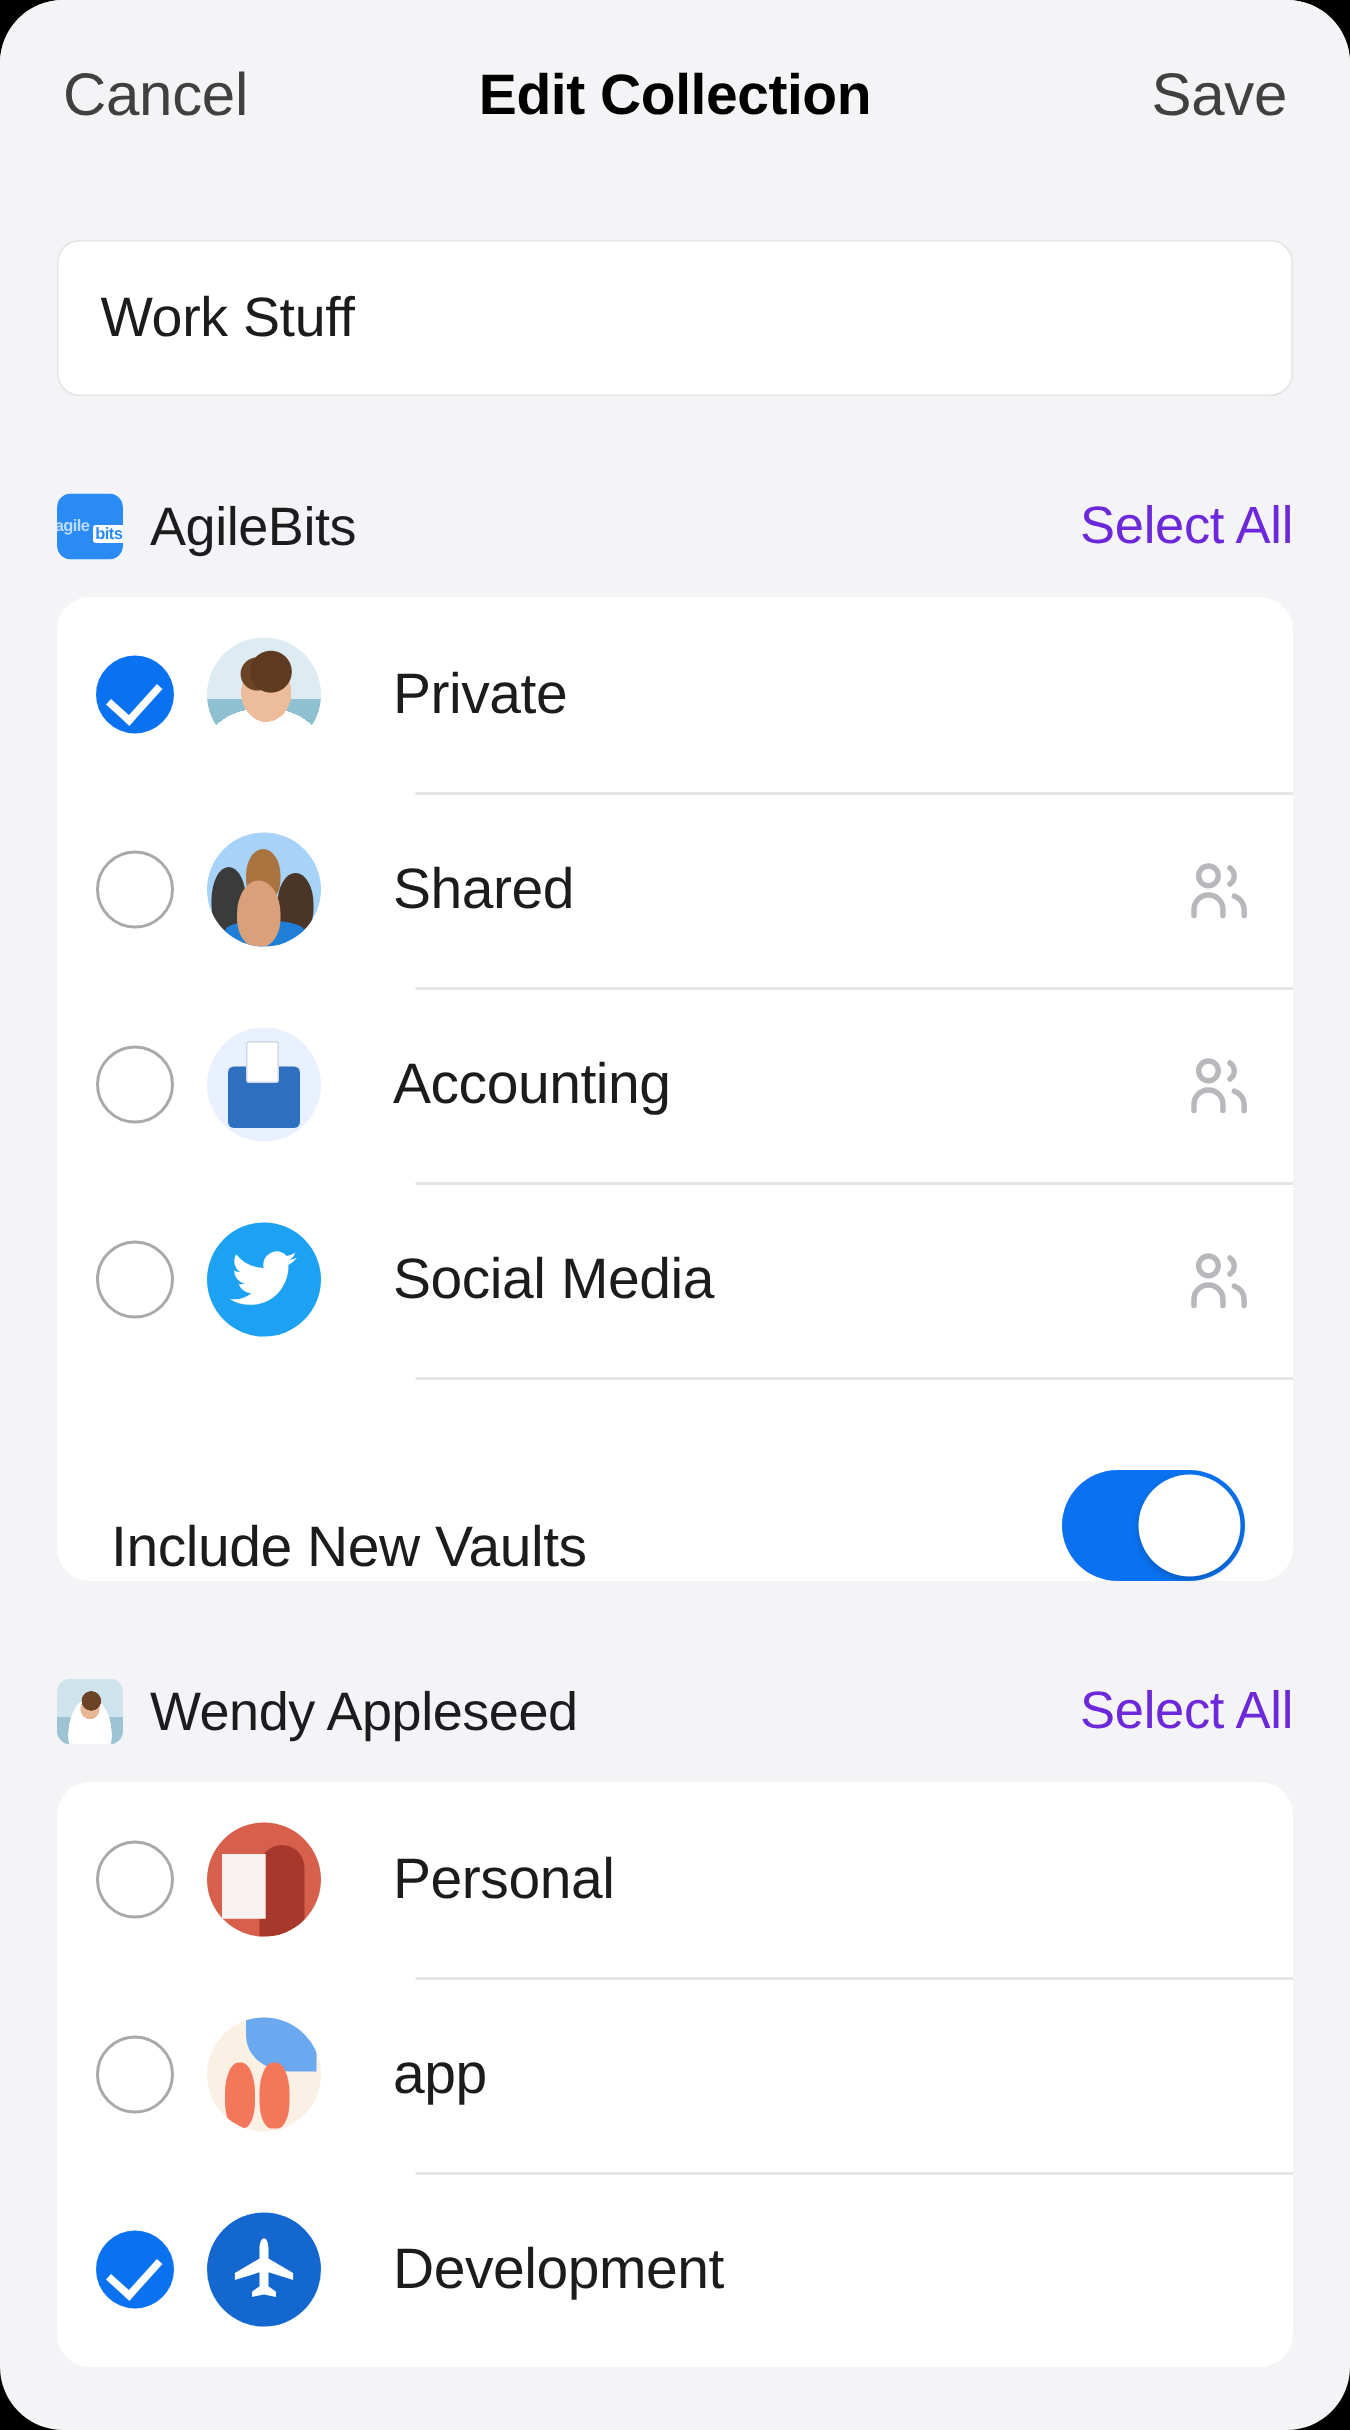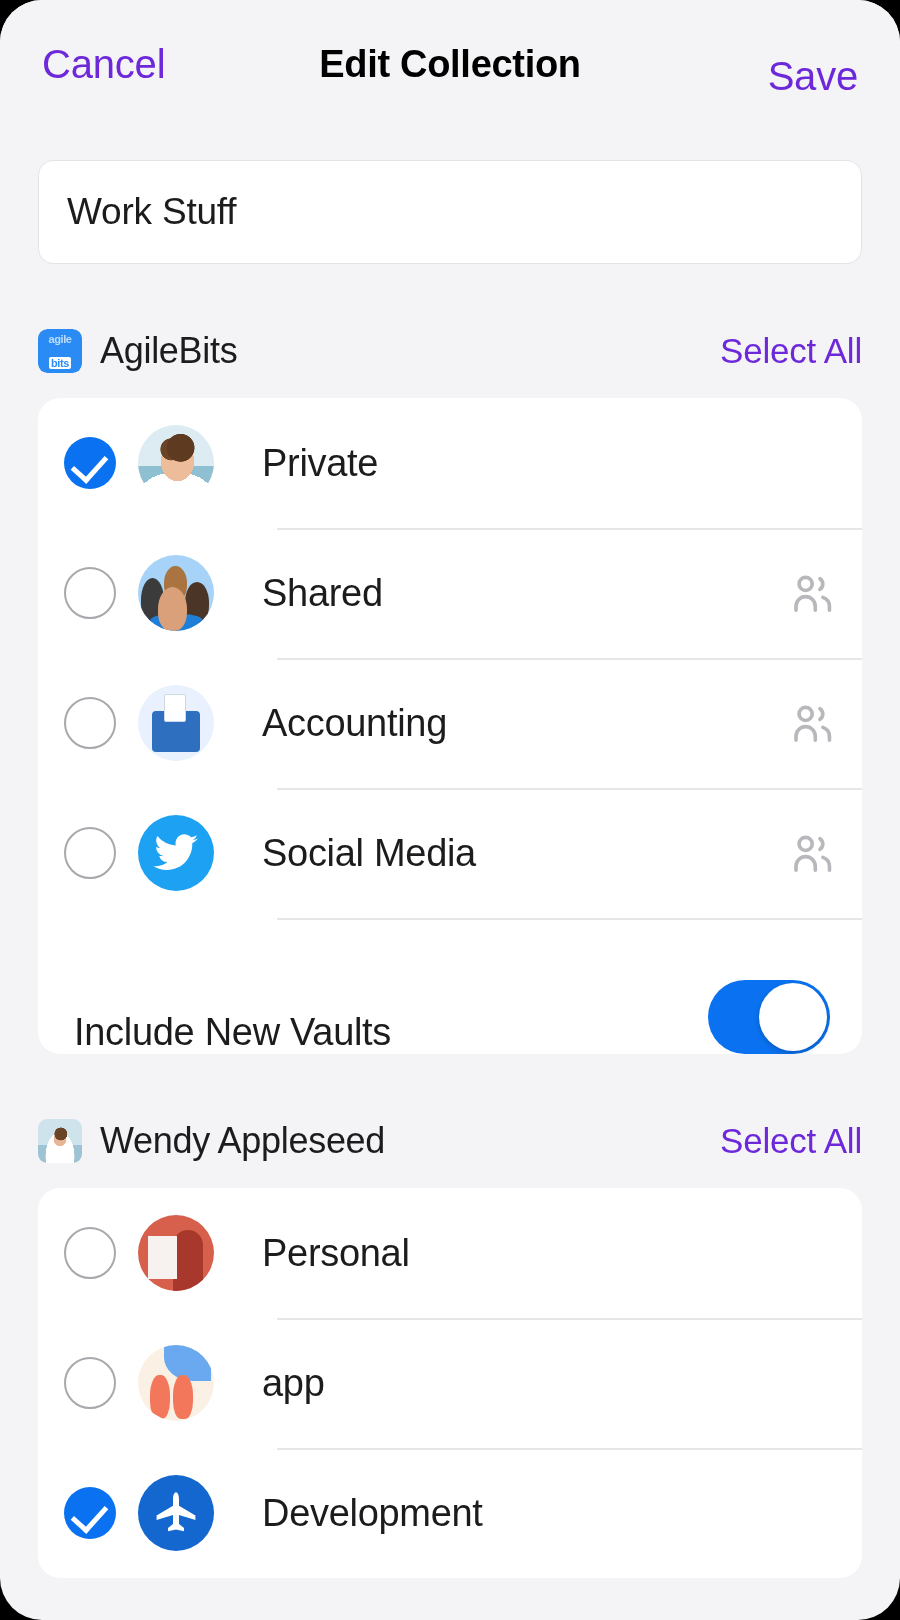--- a/index.html
+++ b/index.html
@@ -28,30 +28,30 @@
     display: flex;
     align-items: center;
     justify-content: center;
     background: #f4f4f6;
   }
   .nav-btn {
     position: absolute;
     top: 50%;
     transform: translateY(-50%);
     font-size: 40px;
-    color: #6d28d9;
+    color: #404040;
     letter-spacing: -0.2px;
     cursor: pointer;
     background: none;
     border: 0;
     font-family: inherit;
     padding: 6px 4px;
   }
   .nav-btn.left  { left: 38px; }
-  .nav-btn.right { right: 38px; margin-top: 12px; }
+  .nav-btn.right { right: 38px; }
   .nav-title {
     font-size: 38px;
     font-weight: bold;
     color: #000;
     letter-spacing: -0.3px;
   }
 
   
   .field-wrap { padding: 32px 38px 0 38px; }
   .name-field {
@@ -98,21 +98,20 @@
     letter-spacing: -0.2px;
     cursor: pointer;
   }
 
   
   .agilebits-logo {
     width: 100%; height: 100%;
     background: #2b8bf5;
     border-radius: 9px;
     display: flex;
-    flex-direction: column;
     align-items: center;
     justify-content: center;
     gap: 2px;
     padding: 4px 3px;
   }
   .agilebits-logo .ab-top {
     font-size: 11px;
     line-height: 11px;
     color: #bcdcff;
     font-weight: bold;

